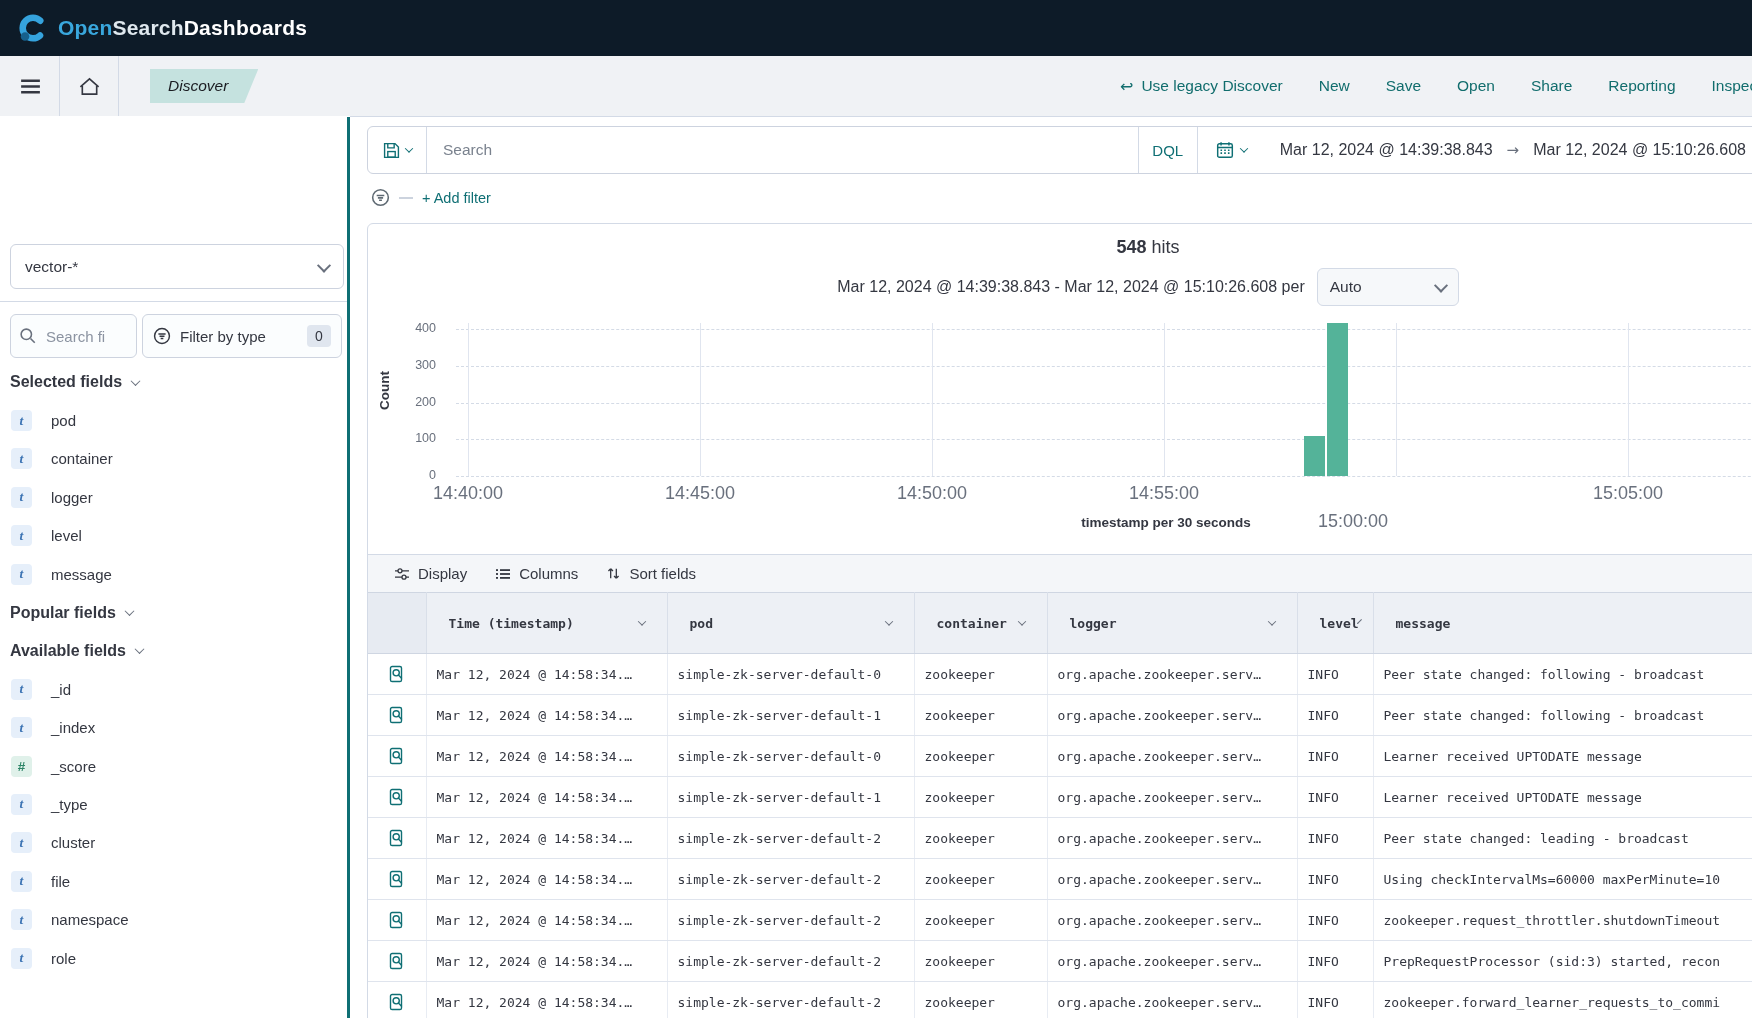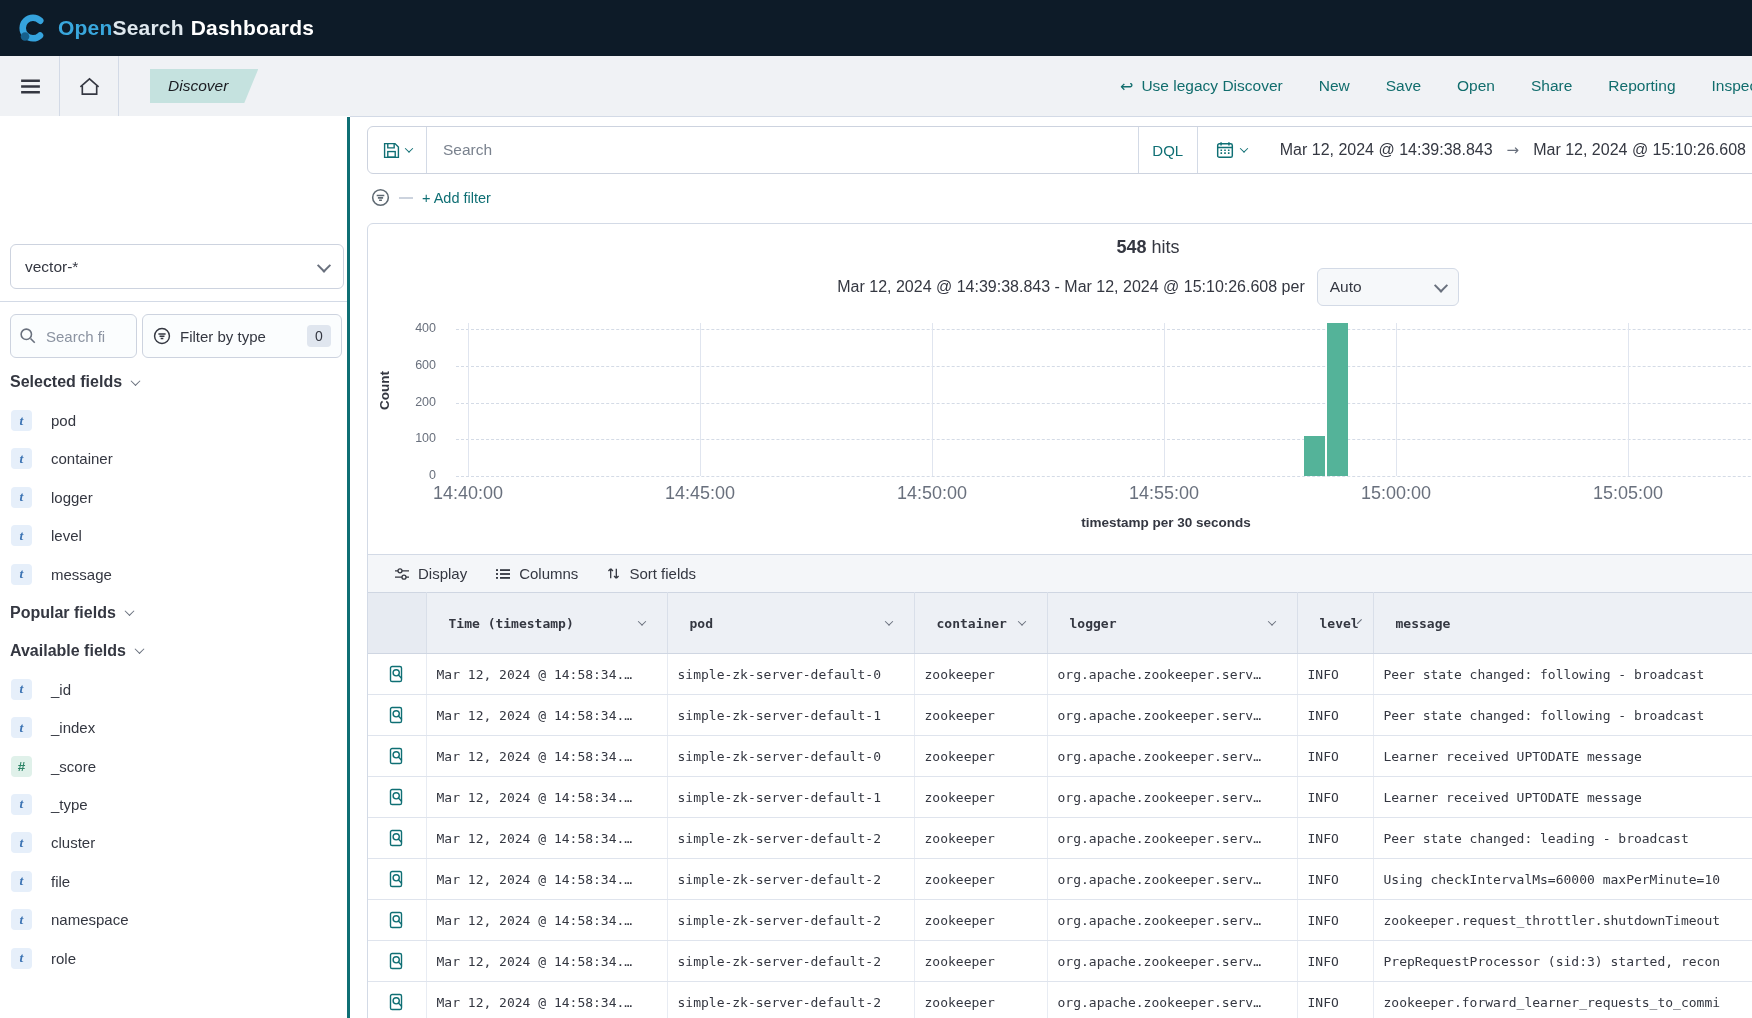--- a/index.html
+++ b/index.html
@@ -4,21 +4,21 @@
 <style>
   html,body{margin:0;padding:0;}
   body{width:1752px;height:1018px;overflow:hidden;position:relative;background:#fff;
        font-family:"Liberation Sans",sans-serif;color:#343741;}
   svg{display:block;}
   
   .topbar{position:absolute;left:0;top:0;width:1752px;height:56px;background:#0d1b28;
           display:flex;align-items:center;padding-left:18px;box-sizing:border-box;}
   .logo{display:flex;align-items:center;}
   .logo-text{font-size:21px;font-weight:bold;margin-left:10px;letter-spacing:.2px;white-space:nowrap;}
-  .lo{color:#39a7dd}.ls{color:#dfe8ee}.ld{color:#ffffff;margin-left:7px}
+  .lo{color:#39a7dd}.ls{color:#dfe8ee}.ld{color:#ffffff;}
   
   .navbar{position:absolute;left:0;top:56px;width:1752px;height:61px;background:#f0f2f5;
           border-bottom:1px solid #d3dae6;box-sizing:border-box;display:flex;align-items:center;
           padding-left:14px;}
   .icon-btn{background:none;border:none;padding:0;width:32px;height:40px;display:flex;
             align-items:center;justify-content:center;cursor:pointer;}
   .nav-div{width:1px;height:60px;background:#d3dae6;margin:0 13px;}
   .breadcrumb-badge{margin-left:18px;background:#c5e2df;height:34px;display:flex;align-items:center;
           padding:0 30px 0 18px;font-size:15.5px;color:#1a1c21;
           clip-path:polygon(0 0,100% 0,calc(100% - 14px) 100%,0 100%);font-style:italic;}
@@ -320,33 +320,33 @@
   <div class="chart">
     <div class="ylab">Count</div>
     <div class="xlab">timestamp per 30 seconds</div>
   <div class="gl-h" style="top: 165px;"></div>
       <div class="ytick" style="top: 157px;">0</div>
       <div class="gl-h" style="top: 128.25px;"></div>
       <div class="ytick" style="top: 120.25px;">100</div>
       <div class="gl-h" style="top: 91.5px;"></div>
       <div class="ytick" style="top: 83.5px;">200</div>
       <div class="gl-h" style="top: 54.75px;"></div>
-      <div class="ytick" style="top: 46.75px;">600</div>
+      <div class="ytick" style="top: 46.75px;">300</div>
       <div class="gl-h" style="top: 18px;"></div>
       <div class="ytick" style="top: 10px;">400</div>
       <div class="gl-v" style="left: 100px; height: 153px;"></div>
       <div class="xtick" style="left: 55px;">14:40:00</div>
       <div class="gl-v" style="left: 332px; height: 153px;"></div>
       <div class="xtick" style="left: 287px;">14:45:00</div>
       <div class="gl-v" style="left: 564px; height: 153px;"></div>
       <div class="xtick" style="left: 519px;">14:50:00</div>
       <div class="gl-v" style="left: 796px; height: 153px;"></div>
       <div class="xtick" style="left: 751px;">14:55:00</div>
       <div class="gl-v" style="left: 1028px; height: 153px;"></div>
-      <div class="xtick" style="left: 983px;">15:00:00</div>
+      <div class="xtick" style="left: 940px; margin-top: 28px;">15:00:00</div>
       <div class="gl-v" style="left: 1260px; height: 153px;"></div>
       <div class="xtick" style="left: 1215px;">15:05:00</div>
       <div class="bar" style="left: 936.2px; width: 21px; top: 124.575px; height: 40.425px; background: rgb(84, 179, 153);"></div>
       <div class="bar" style="left: 959.4px; width: 21px; top: 12px; height: 153px; background: rgb(84, 179, 153);"></div>
     </div>
 
   <div class="tbl-toolbar">
     <button class="tt-btn">
       <span>
         <svg width="16" height="16" viewBox="0 0 16 16" fill="none" stroke="#343741" stroke-width="1.3">

